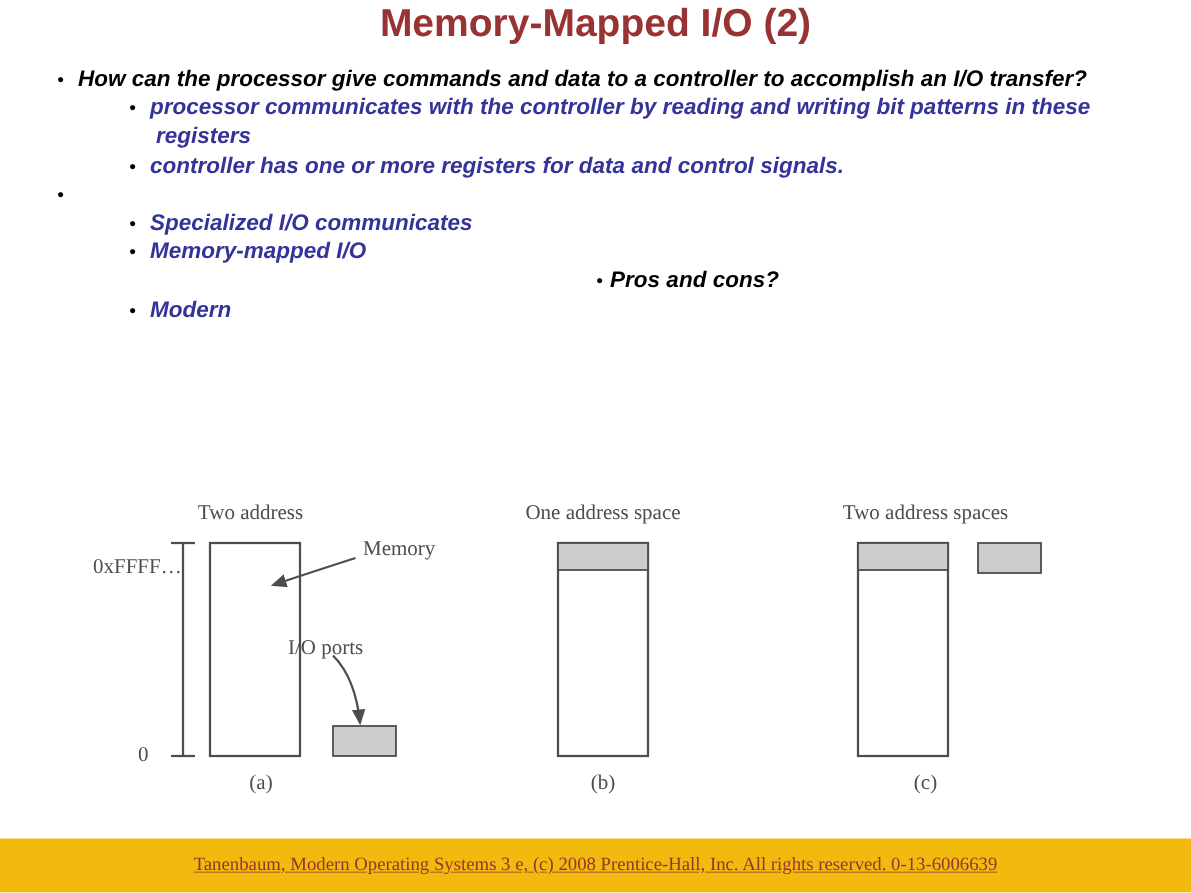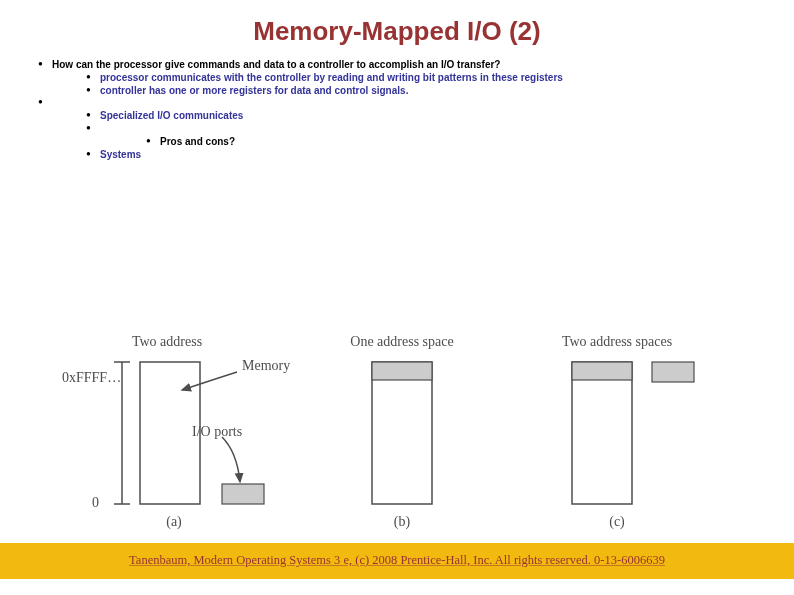--- a/index.html
+++ b/index.html
@@ -17,34 +17,34 @@
     width: 794px;
     height: 595px;
     position: relative;
     box-sizing: border-box;
   }
   .title {
     color: #993333;
     font-weight: bold;
     font-size: 26px;
     text-align: center;
-    padding-top: 16px;
   }
   .body {
-    font-size: 10px;
+    font-size: 15px;
     font-weight: bold;
     color: #000000;
     padding: 12px 28px 0 28px;
     line-height: 1.28;
+    font-style: italic;
   }
   .lvl1 { margin: 0; padding-left: 28px; list-style: none; }
   .lvl1 > li::before { content: "\25CF"; color:#000; font-size:8px; display:inline-block; width:14px; margin-left:-18px; vertical-align: 2px;}
   .lvl2 { margin: 0; padding-left: 48px; list-style: none; }
   .lvl2 > li::before { content: "\25CF"; color:#000; font-size:8px; display:inline-block; width:14px; margin-left:-18px; vertical-align: 2px;}
-  .lvl3 { margin: 0; padding-left: 60px; list-style: none; }
+  .lvl3 { margin: 0; padding-left: 60px; list-style: none; text-align: center; }
   .lvl3 > li::before { content: "\25CF"; color:#000; font-size:8px; display:inline-block; width:14px; margin-left:-18px; vertical-align: 2px;}
   .lvl2.blue > li, .lvl2.blue > li span { color: #333399; }
   .lvl3.black > li, .lvl3.black > li span { color: #000000; }
   .figure {
     position: absolute;
     left: 62px;
     top: 332px;
     width: 680px;
     height: 200px;
   }
@@ -56,21 +56,21 @@
     font-weight: normal;
   }
   .axis { stroke: #4d4d4d; stroke-width: 1.5; fill: none; }
   .box { stroke: #4d4d4d; stroke-width: 1.5; fill: none; }
   .hatch { fill: #cccccc; stroke: #4d4d4d; stroke-width:1.2; }
   .arrow { stroke:#4d4d4d; stroke-width:1.5; fill:none; }
   .arrowhead { fill:#4d4d4d; }
   .footer-bar {
     position: absolute;
     left: 0;
-    bottom: 16px;
+    bottom: 0;
     height: 36px;
     width: 794px;
     background: #f2b90f;
   }
   .footer-text {
     font-family: "Times New Roman", Times, serif;
     color: #993333;
     font-size: 12.5px;
     text-align: center;
     padding-top: 10px;
@@ -89,26 +89,26 @@
     <ul class="lvl1">
       <li><span>How can the processor give commands and data to a controller to accomplish an I/O transfer?</span>
         <ul class="lvl2 blue">
           <li><span>processor communicates with the controller by reading and writing bit patterns in these registers</span></li>
           <li><span>controller has one or more registers for data and control signals.</span></li>
         </ul>
       </li>
       <li>
         <ul class="lvl2 blue">
           <li><span>Specialized I/O communicates</span></li>
-          <li>
+          <li><span>Memory-mapped I/O</span>
             <ul class="lvl3 black">
               <li><span>Pros and cons?</span></li>
             </ul>
           </li>
-          <li><span>Systems</span></li>
+          <li><span>Modern</span></li>
         </ul>
       </li>
     </ul>
   </div>
 
   <svg class="figure" viewBox="0 0 680 200">
     <defs>
       <marker id="ah" markerWidth="8" markerHeight="8" refX="6" refY="3" orient="auto">
         <path d="M0,0 L7,3 L0,6 Z" class="arrowhead"></path>
       </marker>

